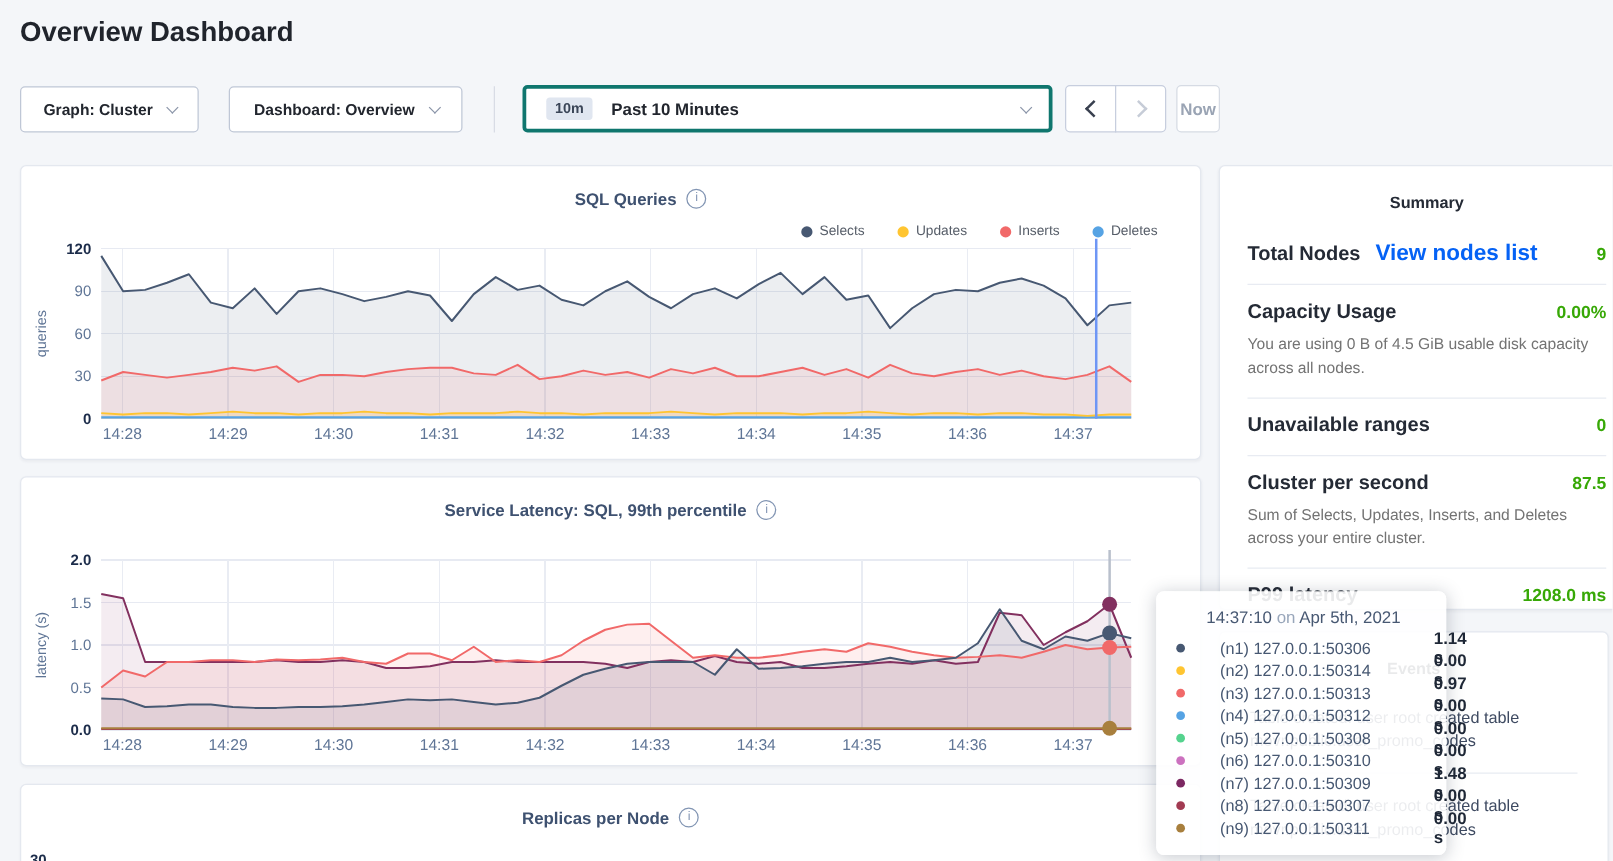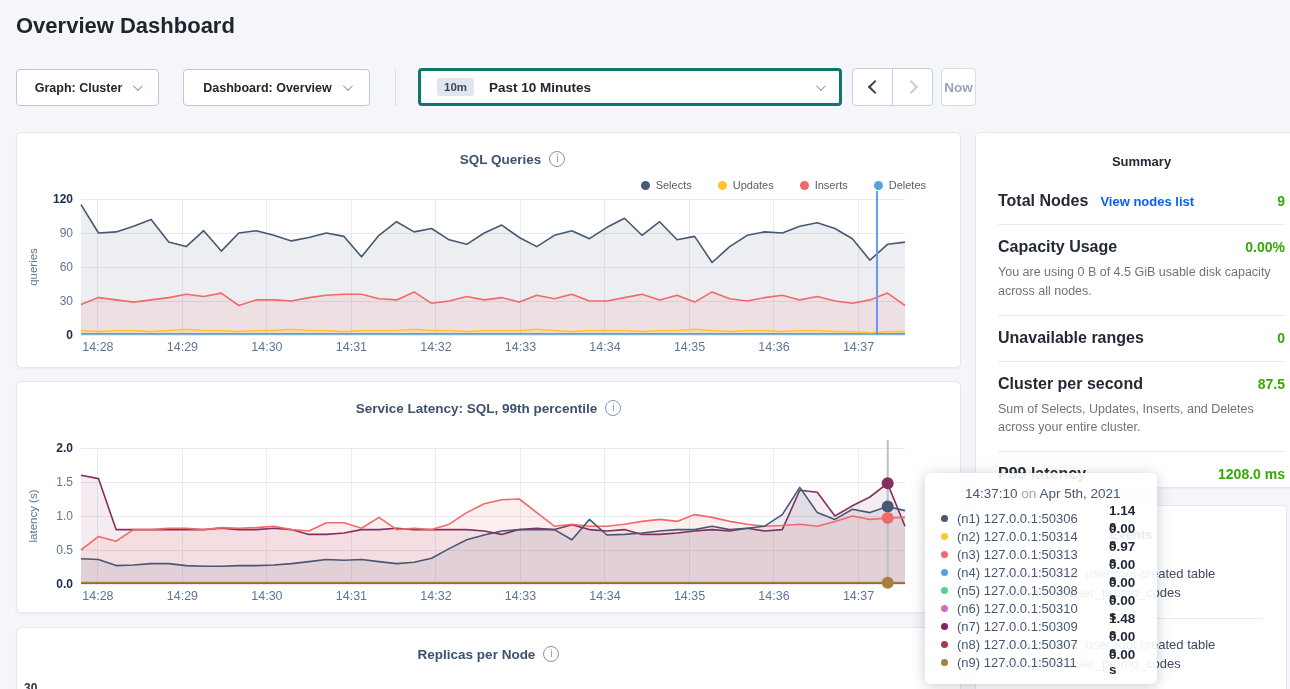--- a/index.html
+++ b/index.html
@@ -41,37 +41,37 @@
   .ldot { width:9px; height:9px; border-radius:50%; display:inline-block; }
   .chart-body { position:absolute; left:0; top:56px; width:941px; height:172px; }
   .partial-tick { position:absolute; left:24px; top:681px; font-size:12px; font-weight:700; color:#1c2c4a; }
 
   
   .panel-header { text-align:center; font-size:13px; font-weight:700; color:#242a35; padding-top:21px; }
   .summary-body { padding:10px 22px 0 22px; }
   .srow { padding:13px 0 14px 0; }
   .srow-top { display:flex; align-items:baseline; }
   .srow-label { font-size:16px; font-weight:700; color:#242a35; }
-  .srow-link { font-size:13px; font-weight:700; color:#0562f5; margin-left:12px; text-decoration:none; cursor:pointer;text-align:right; }
+  .srow-link { font-size:18px; font-weight:700; color:#0562f5; margin-left:12px; text-decoration:none; cursor:pointer;text-align:right; }
   .srow-value { margin-left:auto; font-size:14px; font-weight:700; color:#37a806; }
   .srow-desc { font-size:12.5px; color:#737373; line-height:1.5; margin-top:7px; }
   .sdivider { height:1px; background:#e8ebf2; }
 
   
   .events-body { padding:0 24px; }
   .event-item { padding:16px 0 16px 0; font-size:13px; color:#3e4a61; line-height:19px; }
   .event-line { white-space:nowrap; }
 
   
   .tooltip { position:absolute; left:925px; top:473px; width:232px; background:rgba(255,255,255,0.9);
              border-radius:6px; box-shadow:0 2px 14px rgba(40,50,70,0.25); padding:13px 16px 13px 16px; z-index:50; }
   .tt-title { font-size:13.5px; color:#475872;margin-left:24px; }
   .tt-title .on { color:#98a6ba; }
   .tt-rows { margin-top:8px; }
-  .tt-row { display:flex; align-items:center; height:18px; }
+  .tt-row { display:flex; align-items:center; height:18px;gap:19px; }
   .tt-dot { width:7px; height:7px; border-radius:50%; margin-right:9px; flex:none; }
   .tt-label { font-size:13px; color:#475872; width:152px; flex:none; }
   .tt-value { font-size:13.5px; font-weight:700; color:#1e2736; }
 
   .ytick { font-size:12px; fill:#5f7596; }
   .ytick.edge { font-weight:700; fill:#1c2c4a; }
   .xtick { font-size:12.5px; fill:#5f7596; }
   .axis-unit { font-size:11.5px; fill:#5f7596; }
 </style>
 </head>

